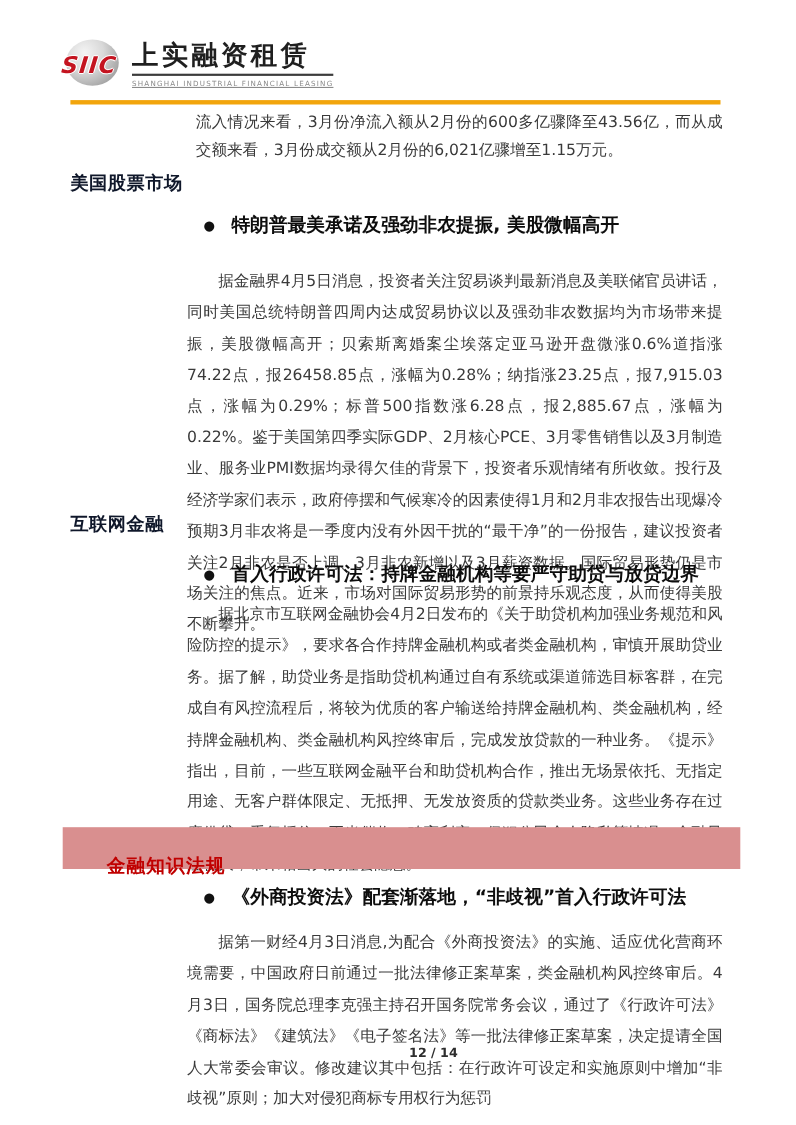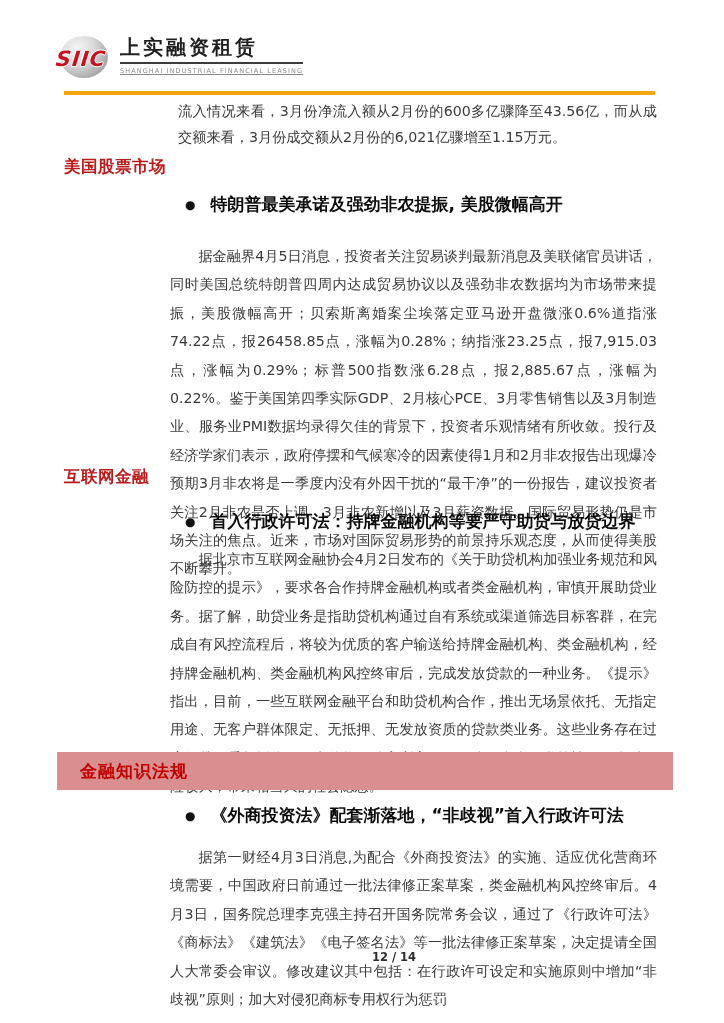--- a/index.html
+++ b/index.html
@@ -22,21 +22,21 @@
   .siic{
     position:absolute;top:11px;left:-4px;
     font-size:21px;font-weight:bold;font-style:italic;
     letter-spacing:1px;color:#c41420;
     text-shadow:1px 0 0 #fff,-1px 0 0 #fff,0 1px 0 #fff,0 -1px 0 #fff;
     transform:skewX(-6deg);
     white-space:nowrap;
   }
   .logo-text{margin-left:12px;}
   .logo-cn{
-    font-size:20px;font-weight:600;color:#1f1f1f;letter-spacing:3px;
+    font-size:24px;font-weight:600;color:#1f1f1f;letter-spacing:3px;
     border-bottom:2px solid #3c3c3c;padding-bottom:1px;white-space:nowrap;
   }
   .logo-en{
     margin-top:3px;font-size:6.5px;color:#8a8a8a;letter-spacing:1.1px;white-space:nowrap;text-decoration:underline;
   }
   .header-rule{
     position:absolute;top:91px;left:64px;width:591px;height:4px;
     background:#f2a50c;
   }
   
@@ -45,41 +45,41 @@
     font-size:14.2px;line-height:26px;
     text-align:justify;color:#3a3a3a;
   }
   .intro{top:98px;left:178px;width:479px;}
   .body-para{left:170px;width:487px;line-height:28.4px;text-indent:2em;}
   .bp1{top:226px;margin-top:16px;}
   .bp2{top:545px;}
   .bp3{top:843px;}
   .sec-heading{
     position:absolute;left:64px;margin:0;
-    font-size:16.5px;font-weight:bold;color:#b91c1c;letter-spacing:0.5px;
+    font-size:16.5px;font-weight:bold;color:#0f172a;letter-spacing:0.5px;
   }
   .h-us{top:156px;}
   .h-net{top:466px;}
   .headline{
     position:absolute;left:185px;margin:0;
     display:flex;align-items:center;
     font-size:17px;font-weight:bold;color:#0d0d0d;
     white-space:nowrap;
   }
   .headline .bullet{font-size:12px;margin-right:15px;color:#111;}
   .hl1{top:193px;}
   .hl2{top:510px;}
   .hl3{top:804px;}
   
   .banner{
     position:absolute;top:752px;left:57px;width:616px;height:38px;
     background:#d98f8f;
   }
   .banner-label{
-    margin:0;line-height:38px;padding-left:23px;
+    margin:17px;line-height:38px;padding-left:23px;
     font-size:17px;font-weight:bold;color:#c00000;letter-spacing:1px;
   }
   
   .footer{
     position:absolute;top:950px;left:0;width:724px;
     text-align:center;font-size:11.5px;font-weight:bold;color:#2e2e2e;margin-left:32px;
   }
 </style>
 </head>
 <body>

